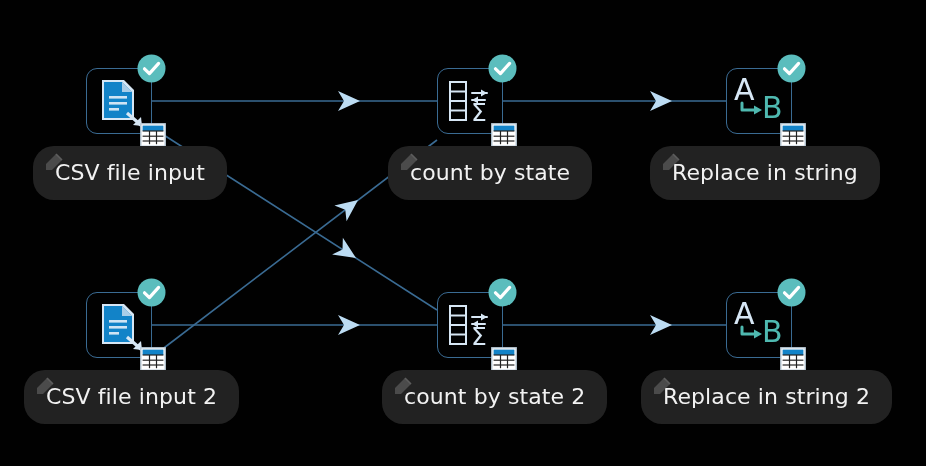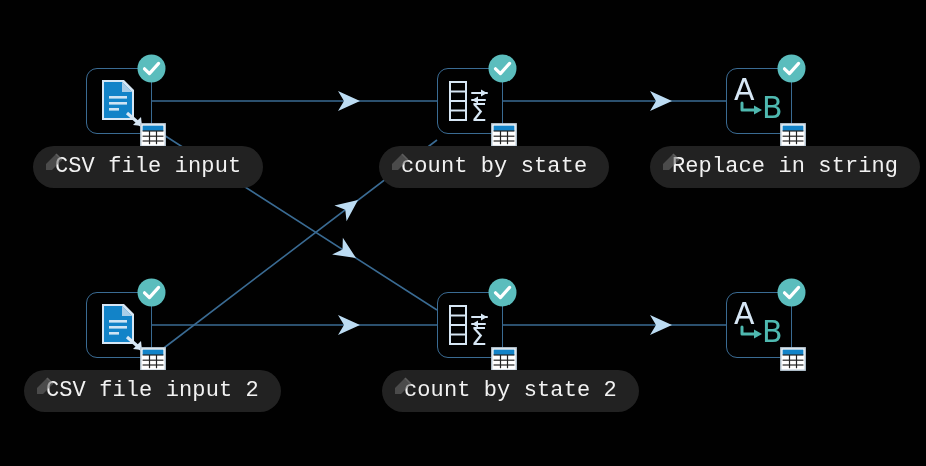--- a/index.html
+++ b/index.html
@@ -45,30 +45,29 @@
   .chip-table{
     position:absolute;
     right:-14px;bottom:-13px;
     width:26px;height:24px;
     z-index:6;
   }
 
   
   .pill{
     position:absolute;
-    height:42px;
+    height:54px;
     background:#222222;
     border-radius:21px;
     display:flex;
     align-items:center;
     padding:0 22px;
     box-sizing:border-box;
     white-space:nowrap;
     z-index:7;
-    font-family:Liberation Mono, monospace;
   }
   .pill-text{
     color:#f2f2f2;
     font-size:22px;
     line-height:22px;
     letter-spacing:.1px;
   }
   .pill-pencil{
     position:absolute;
     left:7px;top:4px;
@@ -196,21 +195,21 @@
         <g stroke="#222" stroke-width="1.2">
           <line x1="2.6" y1="8" x2="23.4" y2="8"></line>
           <line x1="2.6" y1="13.2" x2="23.4" y2="13.2"></line>
           <line x1="2.6" y1="18" x2="23.4" y2="18"></line>
           <line x1="9.5" y1="8" x2="9.5" y2="21.2"></line>
           <line x1="16.5" y1="8" x2="16.5" y2="21.2"></line>
         </g>
       </svg>
     </div>
   </div>
-  <div class="pill" style="left:379px;top:146px;">
+  <div class="pill" style="left:388px;top:146px;">
     <span class="pill-pencil">
       <svg width="26" height="26" viewBox="0 0 26 26">
         <path d="M6 20 L6 14 L16 4 L22 10 L12 20 Z" fill="#6d6d6d"></path>
         <path d="M16 4 L22 10" stroke="#8e8e8e" stroke-width="1.6"></path>
       </svg>
     </span>
     <span class="pill-text">count by state</span>
   </div>
 
   <div class="node" style="left:726px;top:68px;">
@@ -369,14 +368,23 @@
         <g stroke="#222" stroke-width="1.2">
           <line x1="2.6" y1="8" x2="23.4" y2="8"></line>
           <line x1="2.6" y1="13.2" x2="23.4" y2="13.2"></line>
           <line x1="2.6" y1="18" x2="23.4" y2="18"></line>
           <line x1="9.5" y1="8" x2="9.5" y2="21.2"></line>
           <line x1="16.5" y1="8" x2="16.5" y2="21.2"></line>
         </g>
       </svg>
     </div>
   </div>
+  <div class="pill" style="left:641px;top:370px;">
+    <span class="pill-pencil">
+      <svg width="26" height="26" viewBox="0 0 26 26">
+        <path d="M6 20 L6 14 L16 4 L22 10 L12 20 Z" fill="#6d6d6d"></path>
+        <path d="M16 4 L22 10" stroke="#8e8e8e" stroke-width="1.6"></path>
+      </svg>
+    </span>
+    <span class="pill-text">Replace in string 2</span>
+  </div>
 
 </div>
 
 </body></html>

